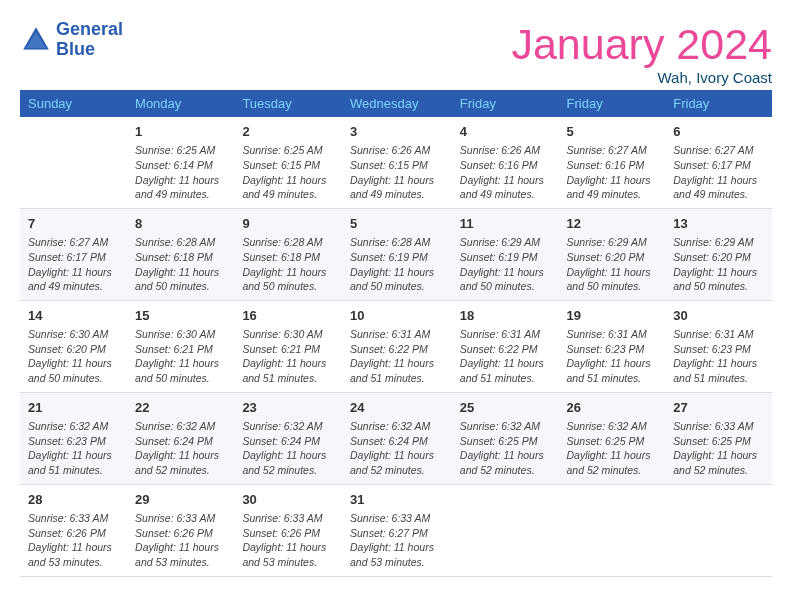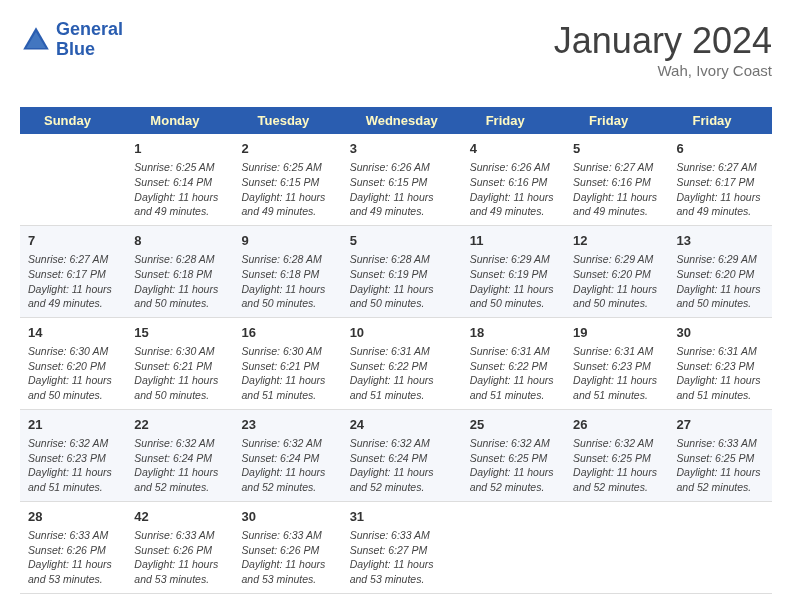--- a/index.html
+++ b/index.html
@@ -7,21 +7,21 @@
       font-family: Arial, sans-serif;
       background: #fff;
       width: 792px;
       min-height: 612px;
       padding: 20px;
     }
     .header {
       display: flex;
       justify-content: space-between;
       align-items: flex-start;
-      margin-bottom: 28px;
+      margin-bottom: 4px;
     }
     .logo {
       display: flex;
       align-items: center;
       gap: 4px;
     }
     .logo-text {
       font-size: 18px;
       font-weight: bold;
       color: #333;
@@ -31,40 +31,40 @@
       color: #2a5db0;
     }
     .logo-icon {
       width: 32px;
       height: 32px;
     }
     .title-block {
       text-align: right;
     }
     .month-title {
-      font-size: 36px;
+      font-size: 43px;
       font-weight: normal;
-      color: #404040;
+      color: #ec4899;
     }
     .location {
       font-size: 15px;
-      color: #737373;
+      color: #0c4a6e;
     }
     table {
       width: 100%;
       border-collapse: collapse;
       font-size: 11px;
     }
     thead tr th {
       background-color: #2a5db0;
-      color: #fef9c3;
+      color: #7dd3fc;
       text-align: left;
-      padding: 6px 24px;
+      padding: 6px 8px;
       font-size: 13px;
-      font-weight: bold;
+      font-weight: normal;
     }
     tbody tr {
       border-bottom: 1px solid #ddd;
     }
     tbody tr:nth-child(even) {
       background: #f5f7fb;
     }
     tbody tr:nth-child(odd) {
       background: #fff;
     }
@@ -236,21 +236,21 @@
           <span class="day-num">27</span>
           <div class="day-info">Sunrise: 6:33 AM<br>Sunset: 6:25 PM<br>Daylight: 11 hours and 52 minutes.</div>
         </td>
       </tr>
       <tr>
         <td>
           <span class="day-num">28</span>
           <div class="day-info">Sunrise: 6:33 AM<br>Sunset: 6:26 PM<br>Daylight: 11 hours and 53 minutes.</div>
         </td>
         <td>
-          <span class="day-num">42</span>
+          <span class="day-num">29</span>
           <div class="day-info">Sunrise: 6:33 AM<br>Sunset: 6:26 PM<br>Daylight: 11 hours and 53 minutes.</div>
         </td>
         <td>
           <span class="day-num">30</span>
           <div class="day-info">Sunrise: 6:33 AM<br>Sunset: 6:26 PM<br>Daylight: 11 hours and 53 minutes.</div>
         </td>
         <td>
           <span class="day-num">31</span>
           <div class="day-info">Sunrise: 6:33 AM<br>Sunset: 6:27 PM<br>Daylight: 11 hours and 53 minutes.</div>
         </td>

